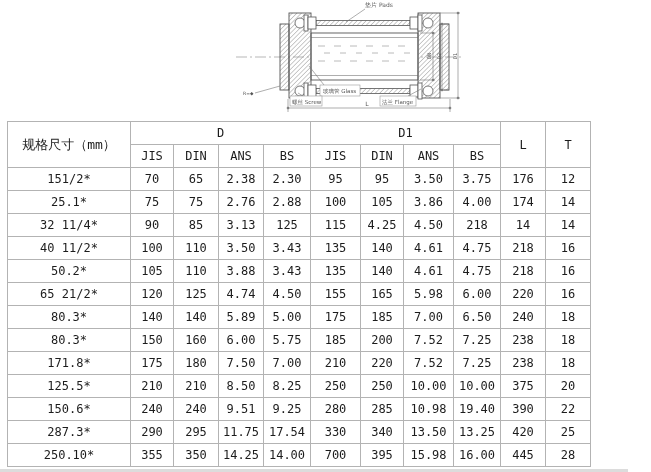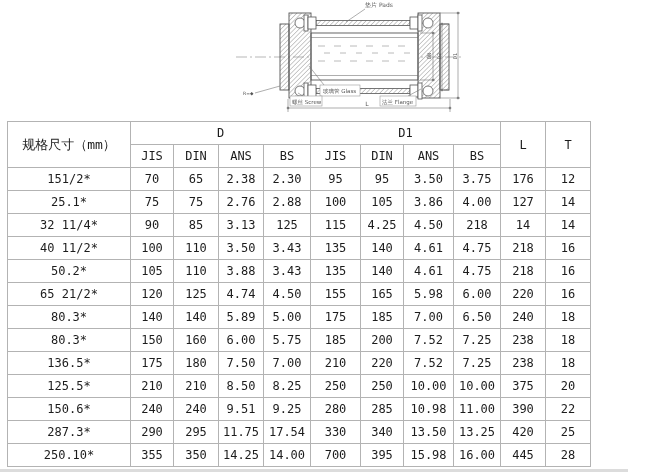--- a/index.html
+++ b/index.html
@@ -175,21 +175,21 @@
         <tr>
           <td>25.1*</td>
           <td>75</td>
           <td>75</td>
           <td>2.76</td>
           <td>2.88</td>
           <td>100</td>
           <td>105</td>
           <td>3.86</td>
           <td>4.00</td>
-          <td>127</td>
+          <td>174</td>
           <td>14</td>
         </tr>
         <tr>
           <td>32 11/4*</td>
           <td>90</td>
           <td>85</td>
           <td>3.13</td>
           <td>125</td>
           <td>115</td>
           <td>4.25</td>
@@ -257,21 +257,21 @@
           <td>6.00</td>
           <td>5.75</td>
           <td>185</td>
           <td>200</td>
           <td>7.52</td>
           <td>7.25</td>
           <td>238</td>
           <td>18</td>
         </tr>
         <tr>
-          <td>136.5*</td>
+          <td>171.8*</td>
           <td>175</td>
           <td>180</td>
           <td>7.50</td>
           <td>7.00</td>
           <td>210</td>
           <td>220</td>
           <td>7.52</td>
           <td>7.25</td>
           <td>238</td>
           <td>18</td>
@@ -291,21 +291,21 @@
         </tr>
         <tr>
           <td>150.6*</td>
           <td>240</td>
           <td>240</td>
           <td>9.51</td>
           <td>9.25</td>
           <td>280</td>
           <td>285</td>
           <td>10.98</td>
-          <td>11.00</td>
+          <td>19.40</td>
           <td>390</td>
           <td>22</td>
         </tr>
         <tr>
           <td>287.3*</td>
           <td>290</td>
           <td>295</td>
           <td>11.75</td>
           <td>17.54</td>
           <td>330</td>

